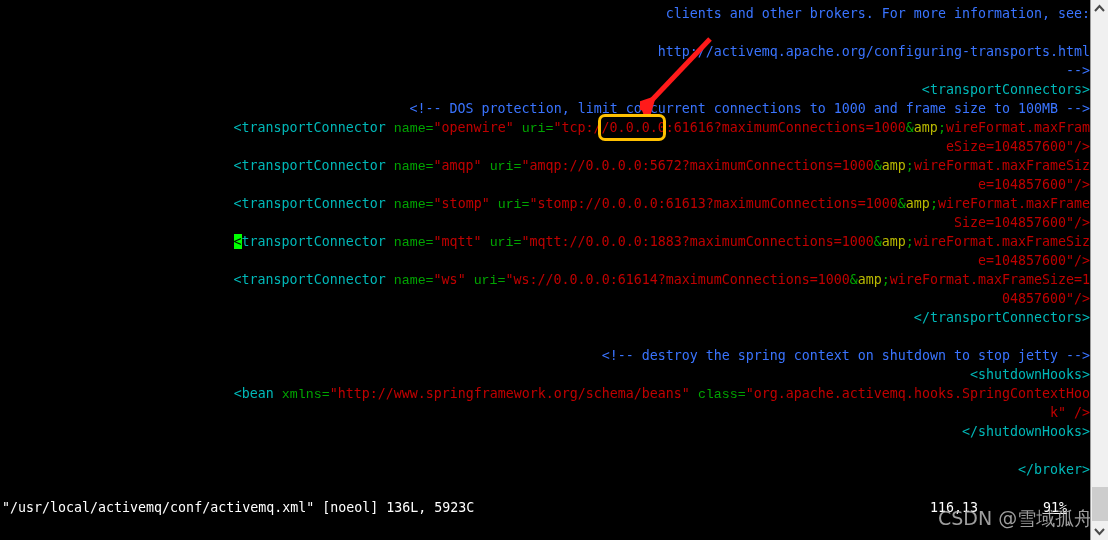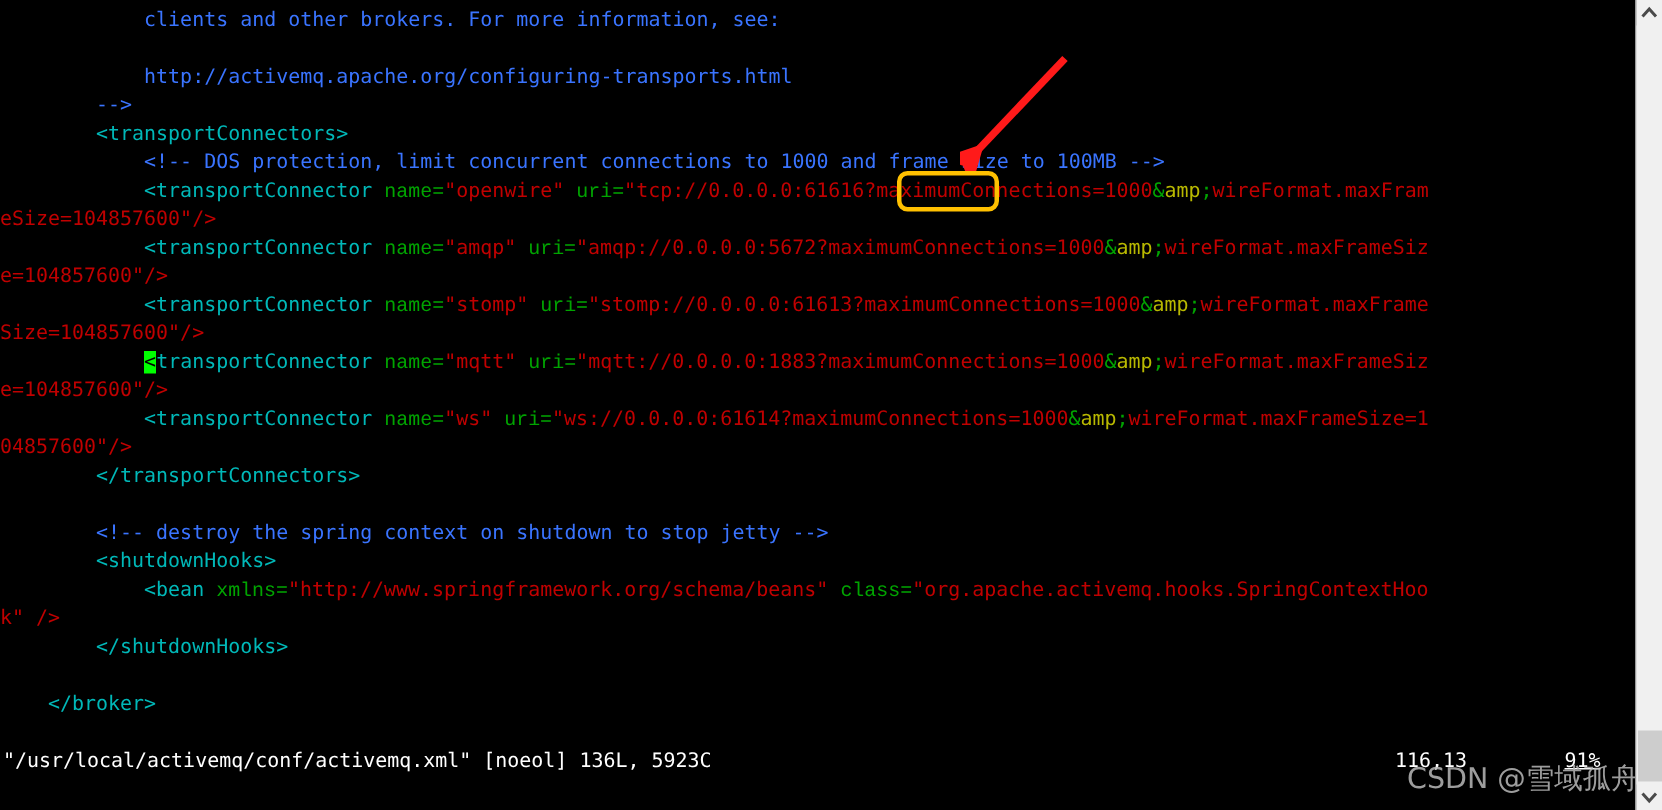--- a/index.html
+++ b/index.html
@@ -11,20 +11,21 @@
     width: 1108px;
     height: 540px;
     overflow: hidden;
     font-family: "DejaVu Sans Mono", "Liberation Mono", monospace;
   }
   #app {
     position: relative;
     width: 1108px;
     height: 496px;
     background: #1d4ed8;
+    text-align: right;
   }
   
   #terminal {
     position: absolute;
     left: 0;
     top: 0;
     width: 1090px;
     height: 540px;
     background: #000000;
     font-size: 13.3px;

